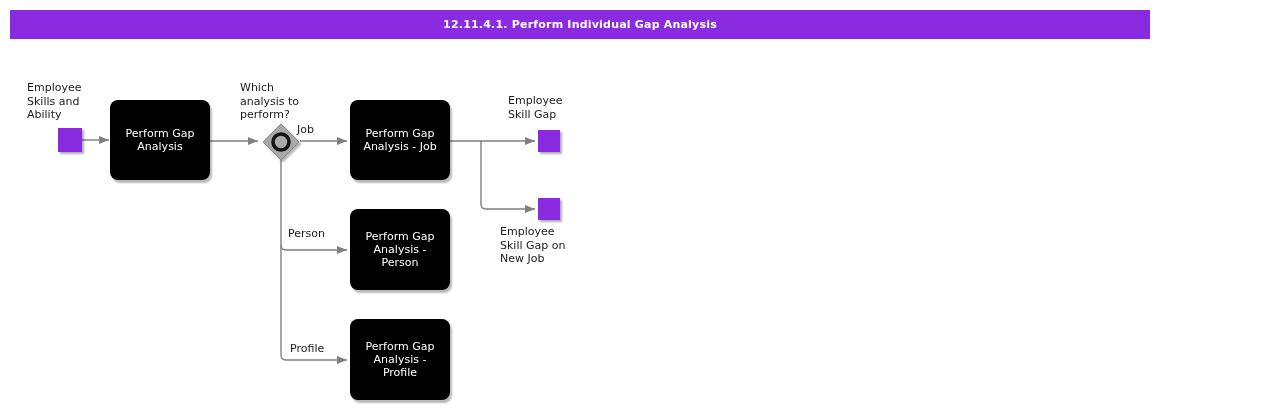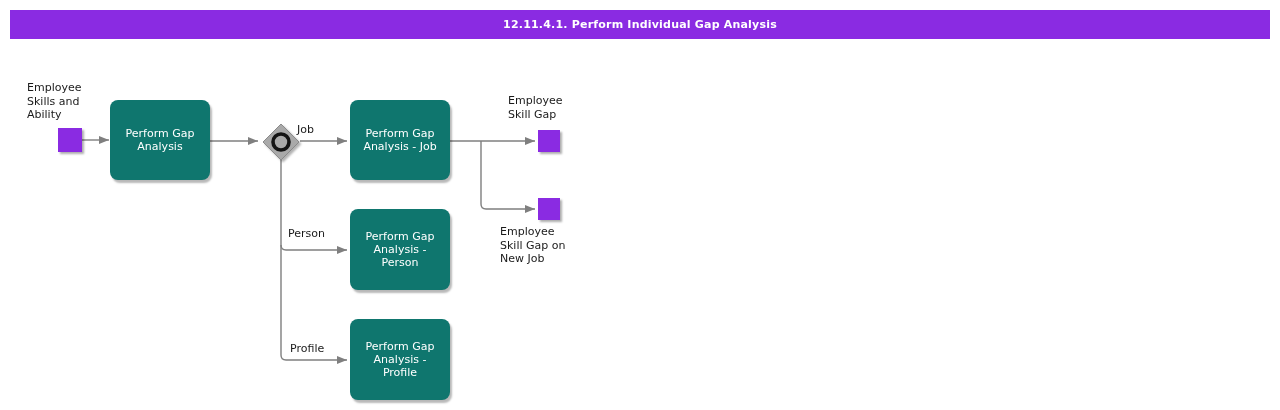--- a/index.html
+++ b/index.html
@@ -2,27 +2,27 @@
 <html><head>
 <meta charset="utf-8">
 <style>
   html,body { margin:0; padding:0; background:#ffffff; }
   .canvas {
     position:relative; width:1280px; height:410px; background:#ffffff;
     font-family:"DejaVu Sans","Liberation Sans",sans-serif; color:#1a1a1a;
     overflow:hidden;
   }
   .titlebar {
-    position:absolute; left:10px; top:10px; width:1260px; height:29px;
+    position:absolute; left:10px; top:10px; width:1140px; height:29px;
     background:#8A2BE2; display:flex; align-items:center; justify-content:center;
   }
   .titlebar .title-text { color:#ffffff; font-weight:bold; font-size:11px; letter-spacing:0.2px; }
   .connectors { position:absolute; left:0; top:0; pointer-events:none; }
   .activity {
-    position:absolute; background:#0f766e; border-radius:8px; color:#ffffff;
+    position:absolute; background:#000000; border-radius:8px; color:#ffffff;
     display:flex; align-items:center; justify-content:center; text-align:center;
     font-size:11px; line-height:13px; white-space:pre-line;
     box-shadow:2px 3px 2px rgba(0,0,0,0.28); cursor:pointer;
   }
   .event {
     position:absolute; background:#8A2BE2;
     box-shadow:2px 2px 2px rgba(0,0,0,0.32);
   }
   .label {
     position:absolute; font-size:11px; line-height:13.5px; text-align:left;
@@ -58,20 +58,23 @@
   </svg>
 
   <div class="label" style="left:27px; top:81px; width:80px;">Employee
 Skills and
 Ability</div>
   <div class="event" style="left:58px; top:128px; width:24px; height:24px;"></div>
 
   <div class="activity" style="left:110px; top:100px; width:100px; height:80px;">Perform Gap
 Analysis</div>
 
+  <div class="label" style="left:240px; top:81px; width:80px;">Which
+analysis to
+perform?</div>
   <svg class="gateway" style="left:261px; top:122px;" width="40" height="40">
     <polygon points="20,2 38,20 20,38 2,20" fill="#A9A9A9" stroke="#8A8A8A" stroke-width="1"></polygon>
     <circle cx="20" cy="20" r="8" fill="none" stroke="#141414" stroke-width="3.6"></circle>
   </svg>
 
   <div class="branch-label" style="left:297px; top:123px;">Job</div>
   <div class="branch-label" style="left:288px; top:227px;">Person</div>
   <div class="branch-label" style="left:290px; top:342px;">Profile</div>
 
   <div class="activity" style="left:350px; top:100px; width:100px; height:80px;">Perform Gap

